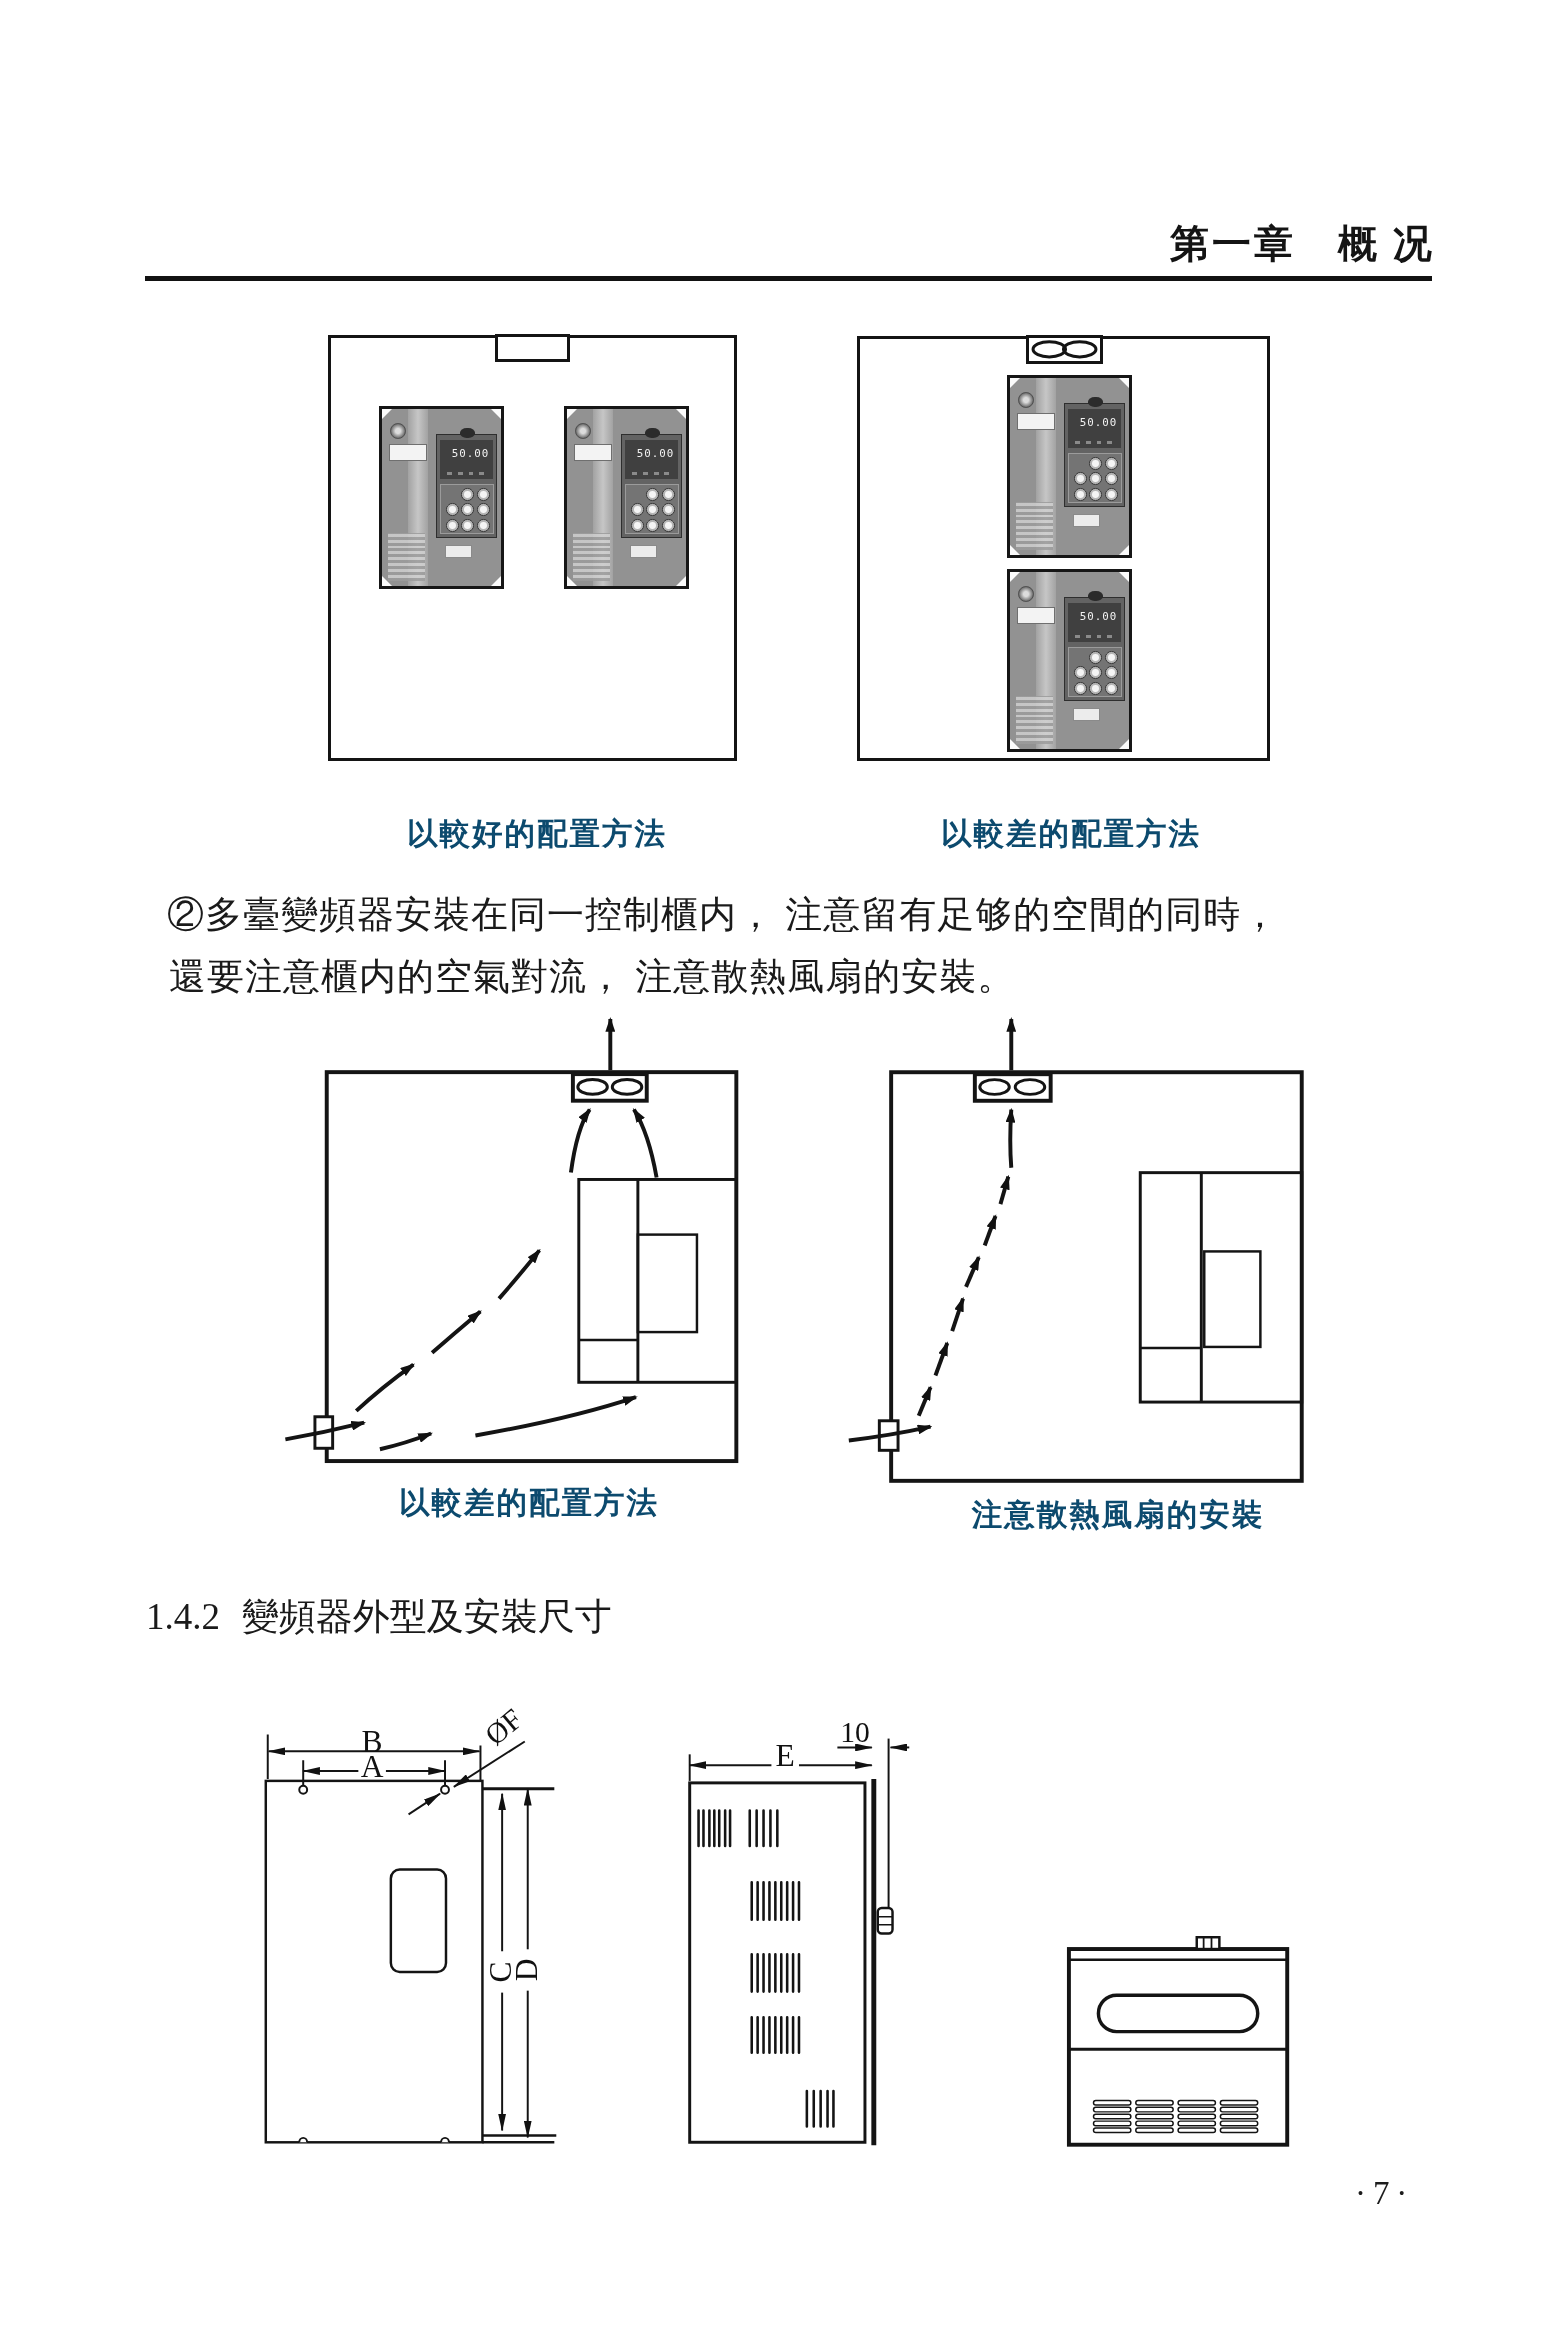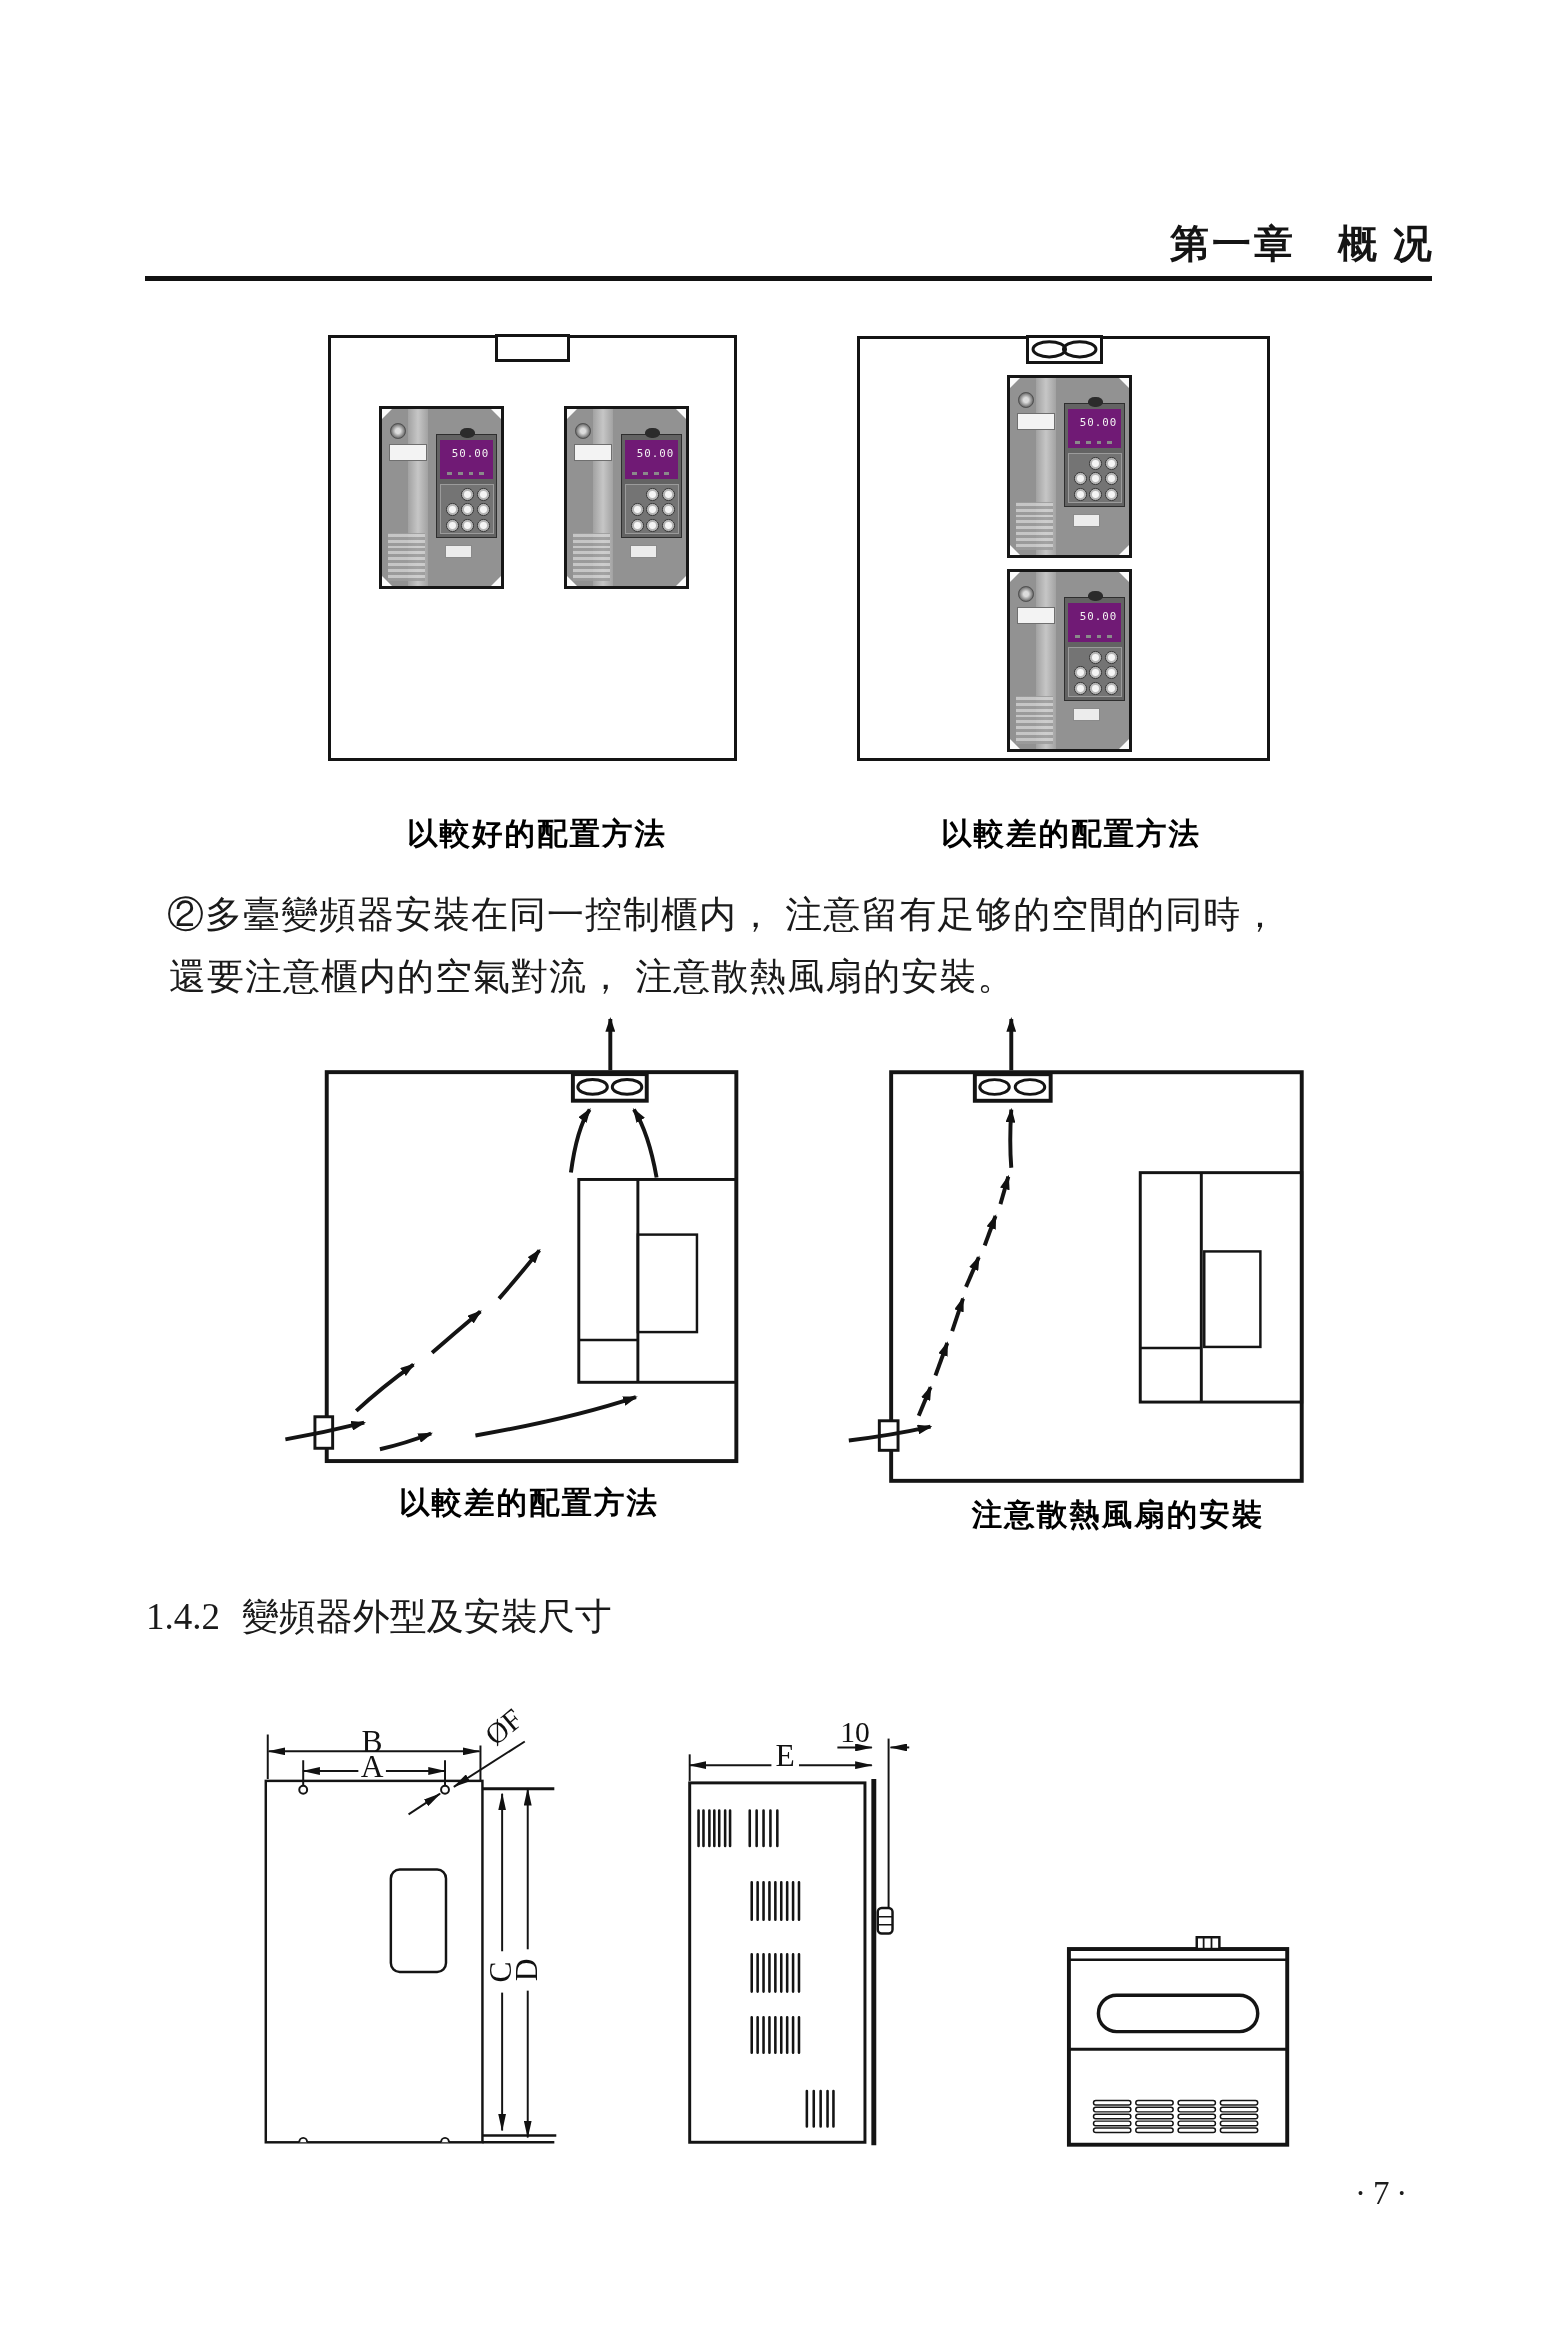--- a/index.html
+++ b/index.html
@@ -20,40 +20,40 @@
   
   .inv{position:absolute;width:125px;height:183px;background:#929292;border:3px solid #161616;
        box-sizing:border-box;overflow:hidden;}
   .inv-stripe{position:absolute;left:22%;top:0;width:17%;height:100%;
               background:linear-gradient(90deg,#a2a2a2,#c6c6c6 50%,#a2a2a2);}
   .inv-logo{position:absolute;left:7%;top:8%;width:13.8px;height:13.8px;border-radius:50%;
             border:1px solid #4d4d4d;background:radial-gradient(circle,#dcdcdc 25%,#707070 70%);}
   .inv-tag{position:absolute;left:6%;top:20%;width:30%;height:8%;background:#f3f3f3;border:1px solid #6f6f6f;}
   .inv-panel{position:absolute;left:45%;top:14%;width:50%;height:58%;background:#636363;border:1px solid #2e2e2e;}
   .inv-knob{position:absolute;left:40%;top:-7%;width:14.8px;height:10.8px;background:#2b2b2b;border-radius:45%;}
-  .inv-display{position:absolute;left:5%;top:5%;width:90%;height:38%;background:#701a75;}
+  .inv-display{position:absolute;left:5%;top:5%;width:90%;height:38%;background:#404040;}
   .inv-val{position:absolute;right:7%;top:18%;color:#f2f2f2;font-family:"DejaVu Sans Mono",monospace;
            font-size:10.8px;letter-spacing:1px;}
   .inv-leds{position:absolute;left:14%;bottom:10%;width:72%;height:3px;
             background:repeating-linear-gradient(90deg,#8a8a8a 0 4.9px,transparent 4.9px 10.8px);}
   .inv-keypad{position:absolute;left:6%;top:48%;width:88%;height:47%;background:#747474;border:1px solid #9b9b9b;}
   .kb{position:absolute;width:10.8px;height:10.8px;border-radius:50%;background:#f5f5f5;
       border:1px solid #303030;box-shadow:inset 0 0 0 2px #b5b5b5;}
   .inv-blabel{position:absolute;left:53%;top:77%;width:21%;height:6%;background:#ececec;border:1px solid #8a8a8a;}
   .inv-spec{position:absolute;left:5%;bottom:3%;width:31%;height:27%;opacity:.85;
             background:repeating-linear-gradient(0deg,#9c9c9c 0 3px,#cfcfcf 3px 5.9px);}
   .cr{position:absolute;width:0;height:0;}
   .cr.tl{left:0;top:0;border-top:10.8px solid #fbfbfb;border-right:10.8px solid transparent;}
   .cr.tr{right:0;top:0;border-top:10.8px solid #fbfbfb;border-left:10.8px solid transparent;}
   .cr.bl{left:0;bottom:0;border-bottom:10.8px solid #fbfbfb;border-right:10.8px solid transparent;}
   .cr.br{right:0;bottom:0;border-bottom:10.8px solid #fbfbfb;border-left:10.8px solid transparent;}
 
   
   .fig-caption{position:absolute;transform:translateX(-50%);font-family:Liberation Sans, sans-serif;
-               font-weight:bold;font-size:30.5px;letter-spacing:2px;color:#000000;white-space:nowrap;}
+               font-weight:bold;font-size:30.5px;letter-spacing:2px;color:#0c4a6e;white-space:nowrap;}
   .body-text{position:absolute;font-size:37px;letter-spacing:1px;color:#1a1a1a;white-space:nowrap;}
   .section-heading{position:absolute;left:146px;top:1592px;font-size:37px;color:#1a1a1a;white-space:nowrap;}
   .section-heading .st{margin-left:21.7px;}
 
   svg.diagram{position:absolute;overflow:visible;}
   svg.diagram path, svg.diagram line, svg.diagram rect, svg.diagram circle, svg.diagram ellipse{vector-effect:none;}
   .dimtxt{font-family:"Liberation Serif","DejaVu Serif",serif;font-size:32px;fill:#111;}
   .dimtxt.small{font-size:30px;}
 
   

